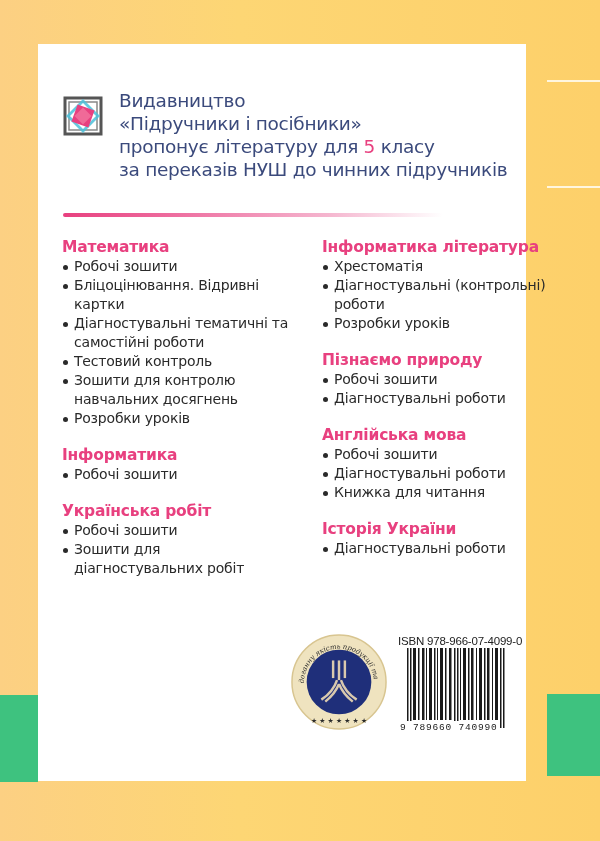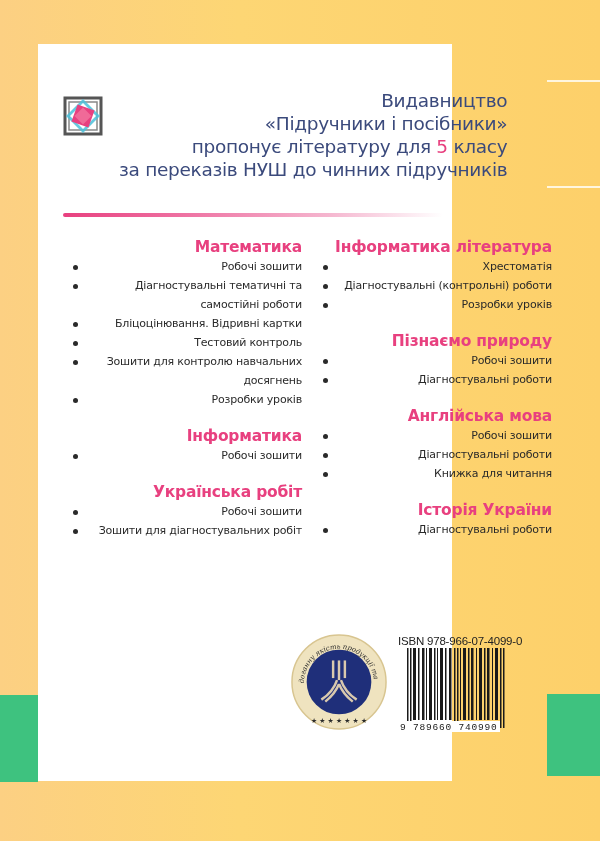--- a/index.html
+++ b/index.html
@@ -5,39 +5,38 @@
   html, body { margin: 0; padding: 0; }
   body {
     width: 600px; height: 841px; position: relative; overflow: hidden;
     background: linear-gradient(90deg, #fcd083 0%, #fdd674 40%, #fdd06a 100%);
     font-family: "DejaVu Sans", "Liberation Sans", sans-serif;
   }
   .right-line { position: absolute; left: 547px; width: 53px; height: 2px; background: #fff6df; }
   .green-left { position: absolute; left: 0; top: 695px; width: 38px; height: 87px; background: #3ec27f; }
   .green-right { position: absolute; left: 547px; top: 694px; width: 53px; height: 82px; background: #3ec27f; }
   .panel {
-    position: absolute; left: 38px; top: 44px; width: 414px; height: 737px;
+    position: absolute; left: 38px; top: 44px; width: 488px; height: 737px;
     background: #ffffff;
-    text-align: right;
   }
   .logo { position: absolute; left: 25px; top: 52px; width: 40px; height: 40px; }
   .header { position: absolute; left: 81px; top: 45px; color: #3b4a7c; font-size: 18.5px; line-height: 23px; font-weight: normal; letter-spacing: -0.3px; }
   .header .line { white-space: nowrap; }
   .header .accent { color: #e8407f; }
   .divider {
     position: absolute; left: 25px; top: 169px; width: 380px; height: 4px; border-radius: 2px;
     background: linear-gradient(90deg, #e8407f 0%, #ee6fa0 30%, #f5b6cf 70%, rgba(255,255,255,0) 100%);
   }
   .col { position: absolute; }
-  .col-left { left: 34px; top: 193px; width: 230px; }
+  .col-left { left: 24px; top: 193px; width: 230px; }
   .col-right { left: 284px; top: 193px; width: 230px; }
   .section { margin-bottom: 17px; }
   .section-title { color: #e8407f; font-weight: bold; font-size: 15.5px; line-height: 20px; letter-spacing: -0.2px; white-space: nowrap; }
   .items { list-style: none; margin: 0; padding: 0; }
-  .items li { position: relative; padding-left: 12px; color: #2a2a2a; font-size: 11px; line-height: 19px; letter-spacing: -0.2px; }
+  .items li { position: relative; padding-left: 12px; color: #2a2a2a; font-size: 14px; line-height: 19px; letter-spacing: -0.2px; }
   .items li::before { content: ""; position: absolute; left: 1px; top: 8px; width: 5px; height: 5px; border-radius: 50%; background: #2a2a2a; }
   .medal { position: absolute; left: 252px; top: 589px; width: 98px; height: 98px; }
   .isbn { position: absolute; left: 360px; top: 591px; width: 118px; }
   .isbn-text { font-family: "Liberation Sans", sans-serif; font-size: 11.5px; color: #222; letter-spacing: -0.2px; white-space: nowrap; }
   .barcode { display: block; margin-top: 1px; }
 </style>
 </head>
 <body>
 
 <div class="right-line" style="top:80px"></div>
@@ -63,22 +62,22 @@
     <div class="line">за переказів НУШ до чинних підручників</div>
   </div>
 
   <div class="divider"></div>
 
   <div class="col col-left">
     <div class="section">
       <div class="section-title">Математика</div>
       <ul class="items">
         <li>Робочі зошити</li>
+        <li>Бліцоцінювання. Відривні картки</li>
         <li>Діагностувальні тематичні та самостійні роботи</li>
-        <li>Бліцоцінювання. Відривні картки</li>
         <li>Тестовий контроль</li>
         <li>Зошити для контролю навчальних досягнень</li>
         <li>Розробки уроків</li>
       </ul>
     </div>
     <div class="section">
       <div class="section-title">Інформатика</div>
       <ul class="items">
         <li>Робочі зошити</li>
       </ul>

